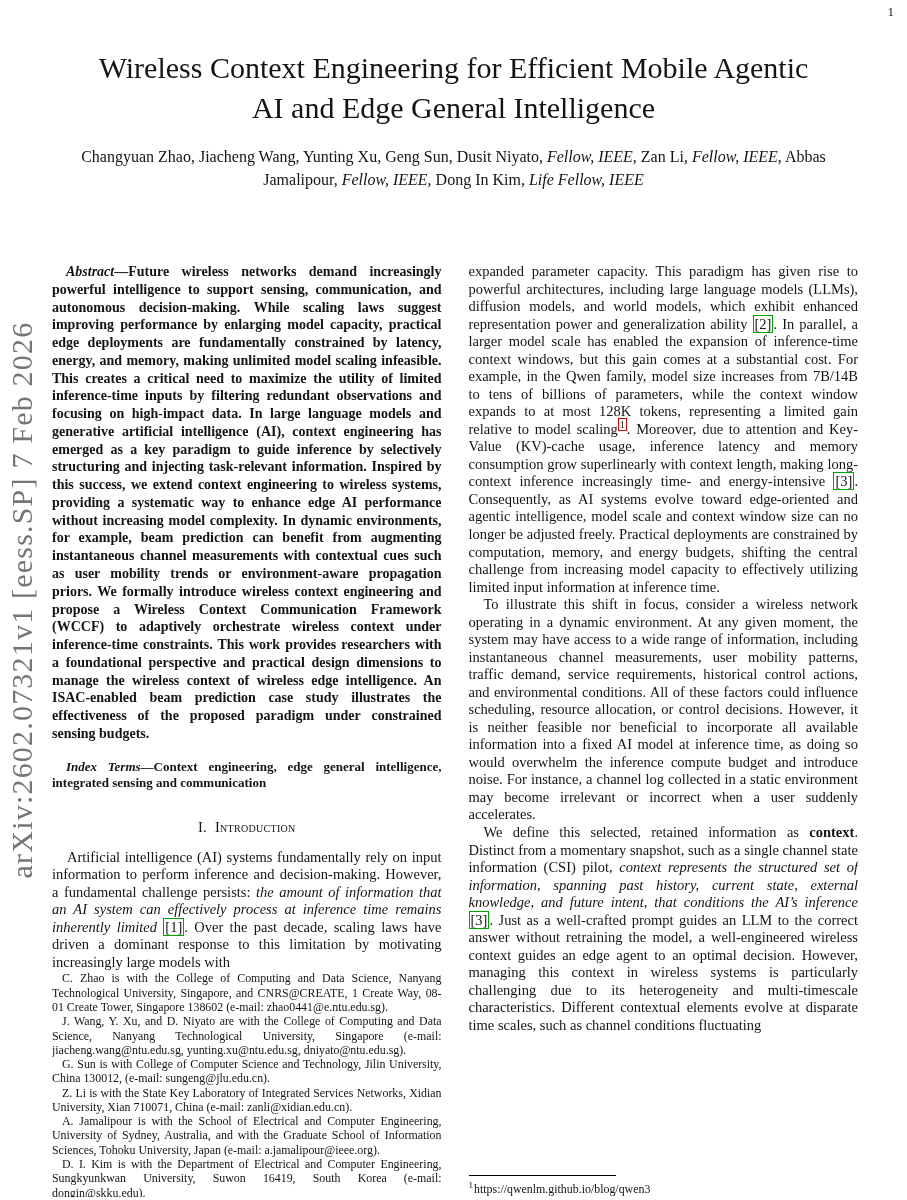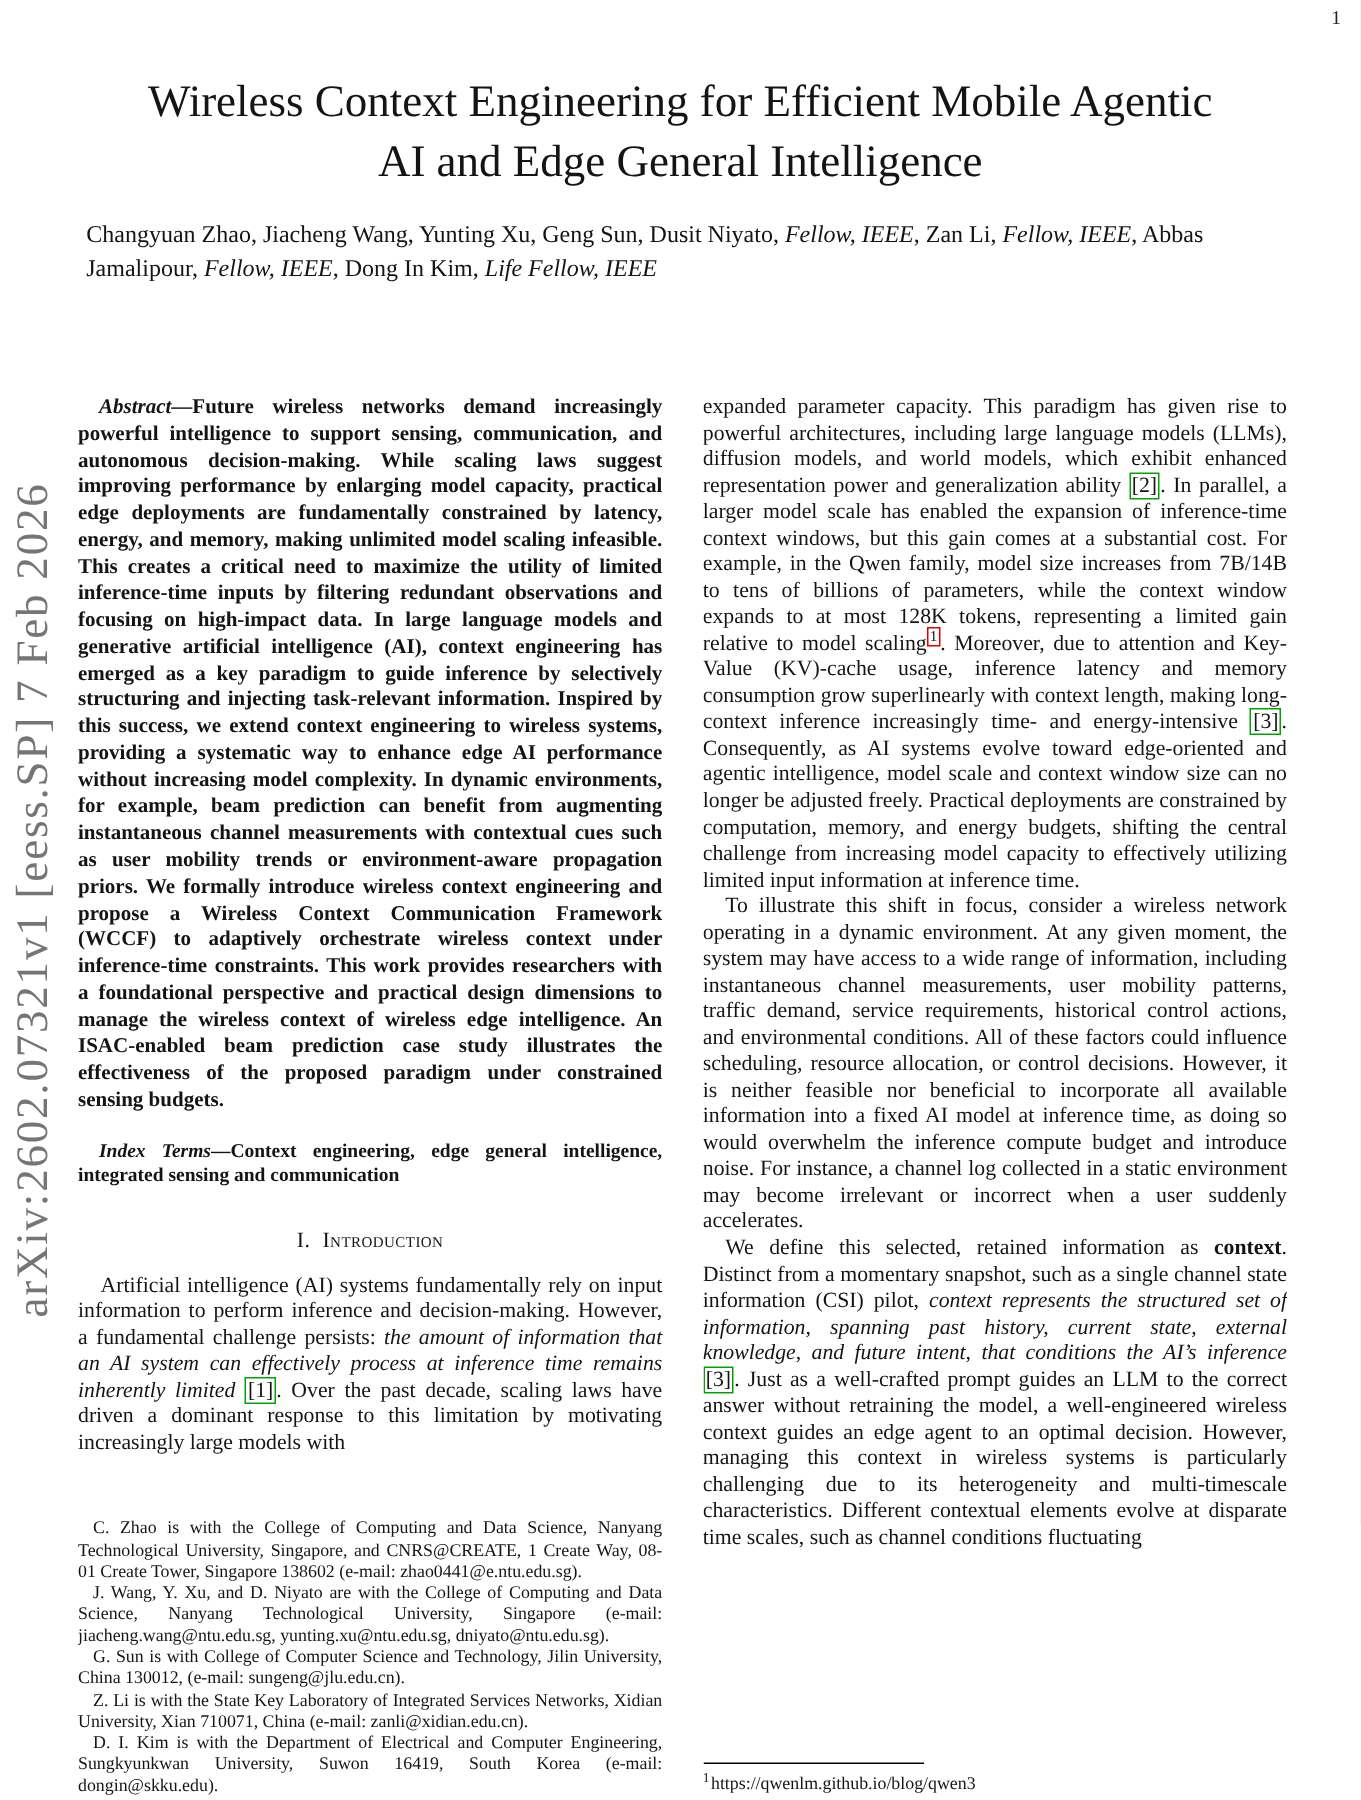--- a/index.html
+++ b/index.html
@@ -12,21 +12,21 @@
   .page-number { position:absolute; top:4px; right:13px; font-size:13px; color:#222; }
 
   .watermark { position:absolute; top:600px; left:22px;
                transform:translate(-50%,-50%) rotate(-90deg);
                white-space:nowrap; font-size:30px; color:#757575;
                letter-spacing:1.2px; }
 
   .title { margin:48px auto 12px; width:710px; text-align:center;
            font-size:30px; font-weight:normal; line-height:1.33; hyphens:none; }
 
-  .authors { margin:17px auto 0; width:792px; 
+  .authors { margin:17px auto 0; width:792px; text-align:center;
              font-size:16px; line-height:1.45; hyphens:none; }
 
   .columns { position:absolute; top:263px; left:52px; right:49px; bottom:3px;
              display:flex; gap:27px; }
   .col { flex:1 1 0; display:flex; flex-direction:column; overflow:hidden; min-width:0; }
 
   p { text-align:justify; }
 
   .abstract { font-size:14px; font-weight:bold; line-height:1.27; text-indent:14px; }
   .index-terms { font-size:13px; font-weight:bold; line-height:1.27;
@@ -77,20 +77,21 @@
 
       <h2 class="section-heading"><span class="num">I.</span><span class="sc">Introduction</span></h2>
 
       <p class="body-par indent"><span>Artificial intelligence (AI) systems fundamentally rely on input information to perform inference and decision-making. However, a fundamental challenge persists: </span><span class="seg-i">the amount of information that an AI system can effectively process at inference time remains inherently limited</span><span> </span><span class="seg-cite">[1]</span><span>. Over the past decade, scaling laws have driven a dominant response to this limitation by motivating increasingly large models with</span></p>
 
       <div class="footnotes">
         <p class="fn">C. Zhao is with the College of Computing and Data Science, Nanyang Technological University, Singapore, and CNRS@CREATE, 1 Create Way, 08-01 Create Tower, Singapore 138602 (e-mail: zhao0441@e.ntu.edu.sg).</p>
         <p class="fn">J. Wang, Y. Xu, and D. Niyato are with the College of Computing and Data Science, Nanyang Technological University, Singapore (e-mail: jiacheng.wang@ntu.edu.sg, yunting.xu@ntu.edu.sg, dniyato@ntu.edu.sg).</p>
         <p class="fn">G. Sun is with College of Computer Science and Technology, Jilin University, China 130012, (e-mail: sungeng@jlu.edu.cn).</p>
         <p class="fn">Z. Li is with the State Key Laboratory of Integrated Services Networks, Xidian University, Xian 710071, China (e-mail: zanli@xidian.edu.cn).</p>
+        <p class="fn">A. Jamalipour is with the School of Electrical and Computer Engineering, University of Sydney, Australia, and with the Graduate School of Information Sciences, Tohoku University, Japan (e-mail: a.jamalipour@ieee.org).</p>
         <p class="fn">D. I. Kim is with the Department of Electrical and Computer Engineering, Sungkyunkwan University, Suwon 16419, South Korea (e-mail: dongin@skku.edu).</p>
       </div>
     </div>
 
     <div class="col">
       <p class="body-par"><span>expanded parameter capacity. This paradigm has given rise to powerful architectures, including large language models (LLMs), diffusion models, and world models, which exhibit enhanced representation power and generalization ability </span><span class="seg-cite">[2]</span><span>. In parallel, a larger model scale has enabled the expansion of inference-time context windows, but this gain comes at a substantial cost. For example, in the Qwen family, model size increases from 7B/14B to tens of billions of parameters, while the context window expands to at most 128K tokens, representing a limited gain relative to model scaling</span><span class="seg-fnref">1</span><span>. Moreover, due to attention and Key-Value (KV)-cache usage, inference latency and memory consumption grow superlinearly with context length, making long-context inference increasingly time- and energy-intensive </span><span class="seg-cite">[3]</span><span>. Consequently, as AI systems evolve toward edge-oriented and agentic intelligence, model scale and context window size can no longer be adjusted freely. Practical deployments are constrained by computation, memory, and energy budgets, shifting the central challenge from increasing model capacity to effectively utilizing limited input information at inference time.</span></p>
       <p class="body-par indent"><span>To illustrate this shift in focus, consider a wireless network operating in a dynamic environment. At any given moment, the system may have access to a wide range of information, including instantaneous channel measurements, user mobility patterns, traffic demand, service requirements, historical control actions, and environmental conditions. All of these factors could influence scheduling, resource allocation, or control decisions. However, it is neither feasible nor beneficial to incorporate all available information into a fixed AI model at inference time, as doing so would overwhelm the inference compute budget and introduce noise. For instance, a channel log collected in a static environment may become irrelevant or incorrect when a user suddenly accelerates.</span></p>
       <p class="body-par indent"><span>We define this selected, retained information as </span><span class="seg-b">context</span><span>. Distinct from a momentary snapshot, such as a single channel state information (CSI) pilot, </span><span class="seg-i">context represents the structured set of information, spanning past history, current state, external knowledge, and future intent, that conditions the AI’s inference</span><span> </span><span class="seg-cite">[3]</span><span>. Just as a well-crafted prompt guides an LLM to the correct answer without retraining the model, a well-engineered wireless context guides an edge agent to an optimal decision. However, managing this context in wireless systems is particularly challenging due to its heterogeneity and multi-timescale characteristics. Different contextual elements evolve at disparate time scales, such as channel conditions fluctuating</span></p>
 
       <div class="footnote-block">

